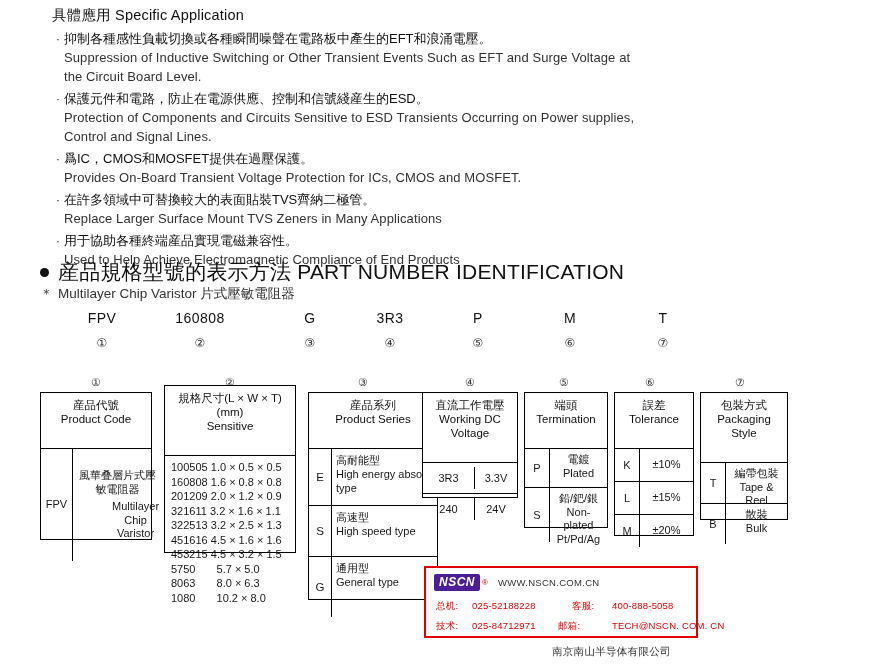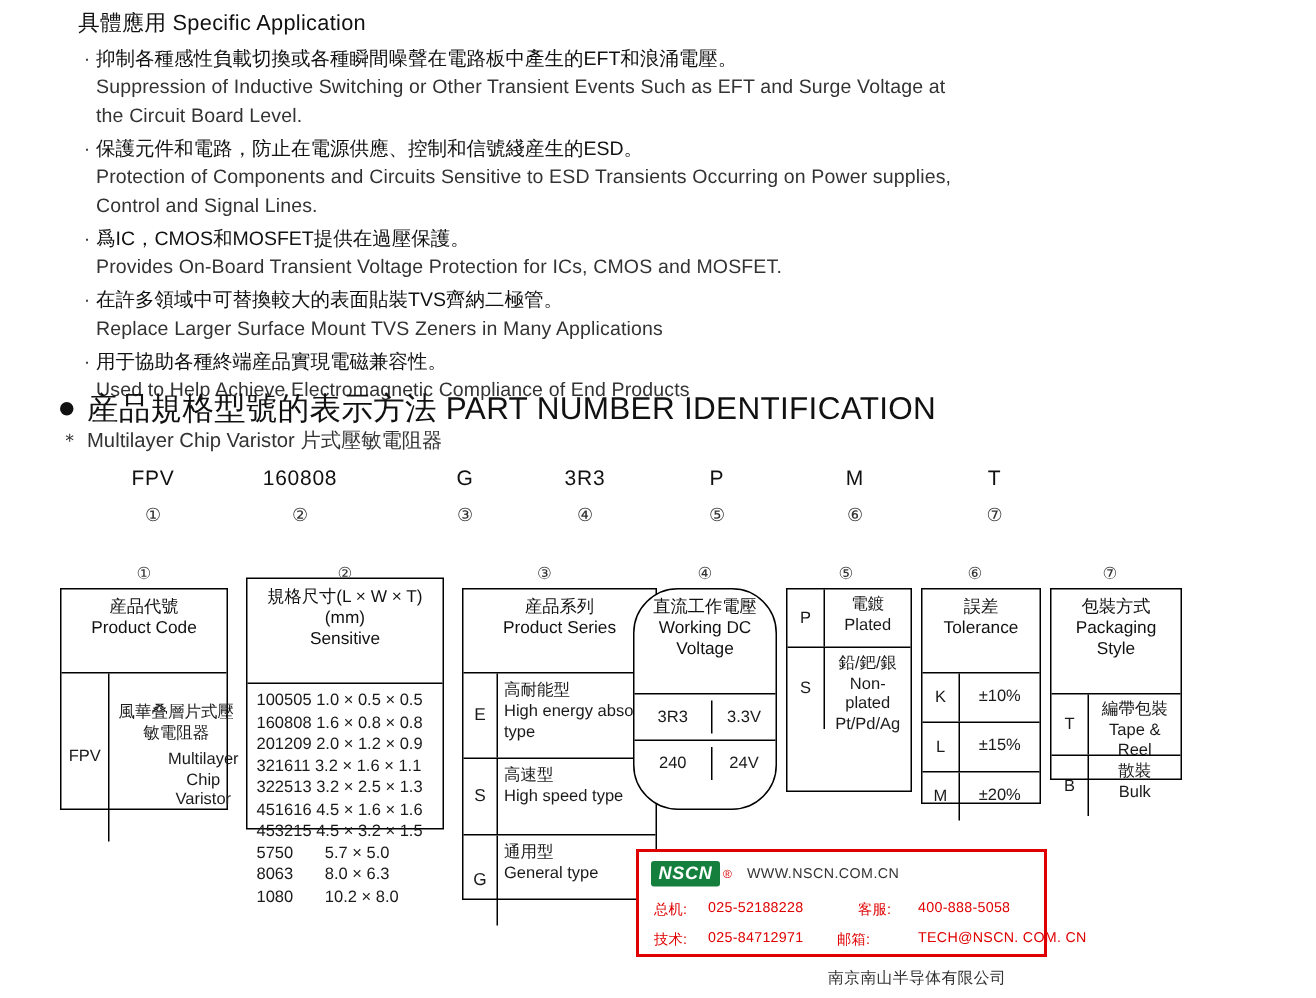--- a/index.html
+++ b/index.html
@@ -251,21 +251,21 @@
     background: #fff;
   }
   .logo-wrap {
     position: absolute;
     left: 8px;
     top: 6px;
     display: flex;
     align-items: center;
   }
   .logo-box {
-    background: #15803d;
+    background: #4c1d95;
     color: #fff;
     font-size: 12px;
     font-weight: bold;
     font-style: italic;
     padding: 1px 5px 2px;
     letter-spacing: .5px;
     border-radius: 2px;
   }
   .logo-r {
     color: #e00000;
@@ -470,36 +470,40 @@
     </div>
     <div class="series-row" style="height:60px;">
       <div class="series-letter">G</div>
       <div class="series-desc">
         <div>通用型</div>
         <div>General type</div>
       </div>
     </div>
   </div>
 
-  <div class="tbl" style="left:422px; top:392px; width:96px; height:148px;border-radius:30px;">
+  <div class="tbl" style="left:422px; top:392px; width:96px; height:106px;">
     <div class="tbl-head">
       <span class="cn">直流工作電壓</span>
       <span class="en">Working DC Voltage</span>
     </div>
     <div class="kv-row hline" style="height:30px; align-items:center;">
       <div class="kv-left">3R3</div>
       <div class="kv-right">3.3V</div>
     </div>
     <div class="kv-row" style="height:30px; align-items:center;">
       <div class="kv-left">240</div>
       <div class="kv-right">24V</div>
     </div>
   </div>
 
   <div class="tbl" style="left:524px; top:392px; width:84px; height:136px;">
+    <div class="tbl-head">
+      <span class="cn">端頭</span>
+      <span class="en">Termination</span>
+    </div>
     <div class="term-row hline" style="height:38px;">
       <div class="term-letter">P</div>
       <div class="term-desc">
         <div>電鍍</div>
         <div>Plated</div>
       </div>
     </div>
     <div class="term-row" style="height:54px;">
       <div class="term-letter">S</div>
       <div class="term-desc">

